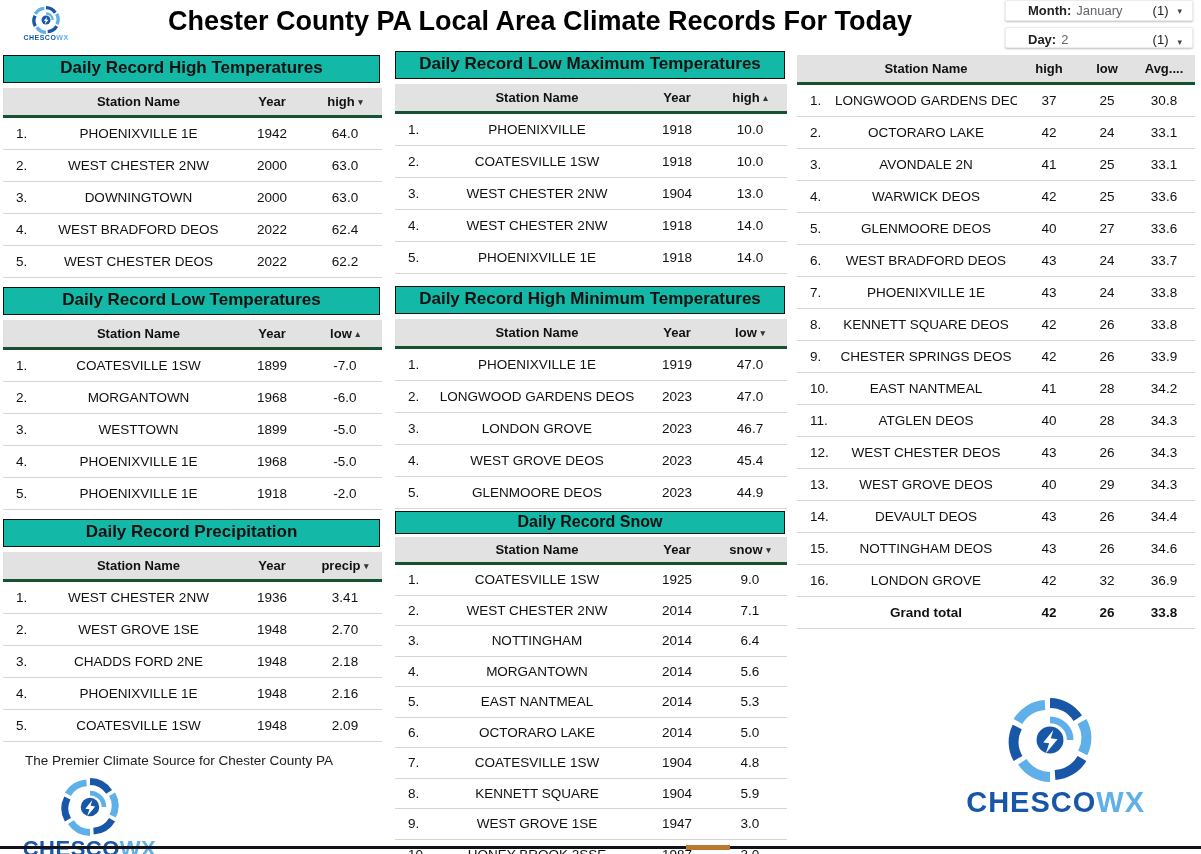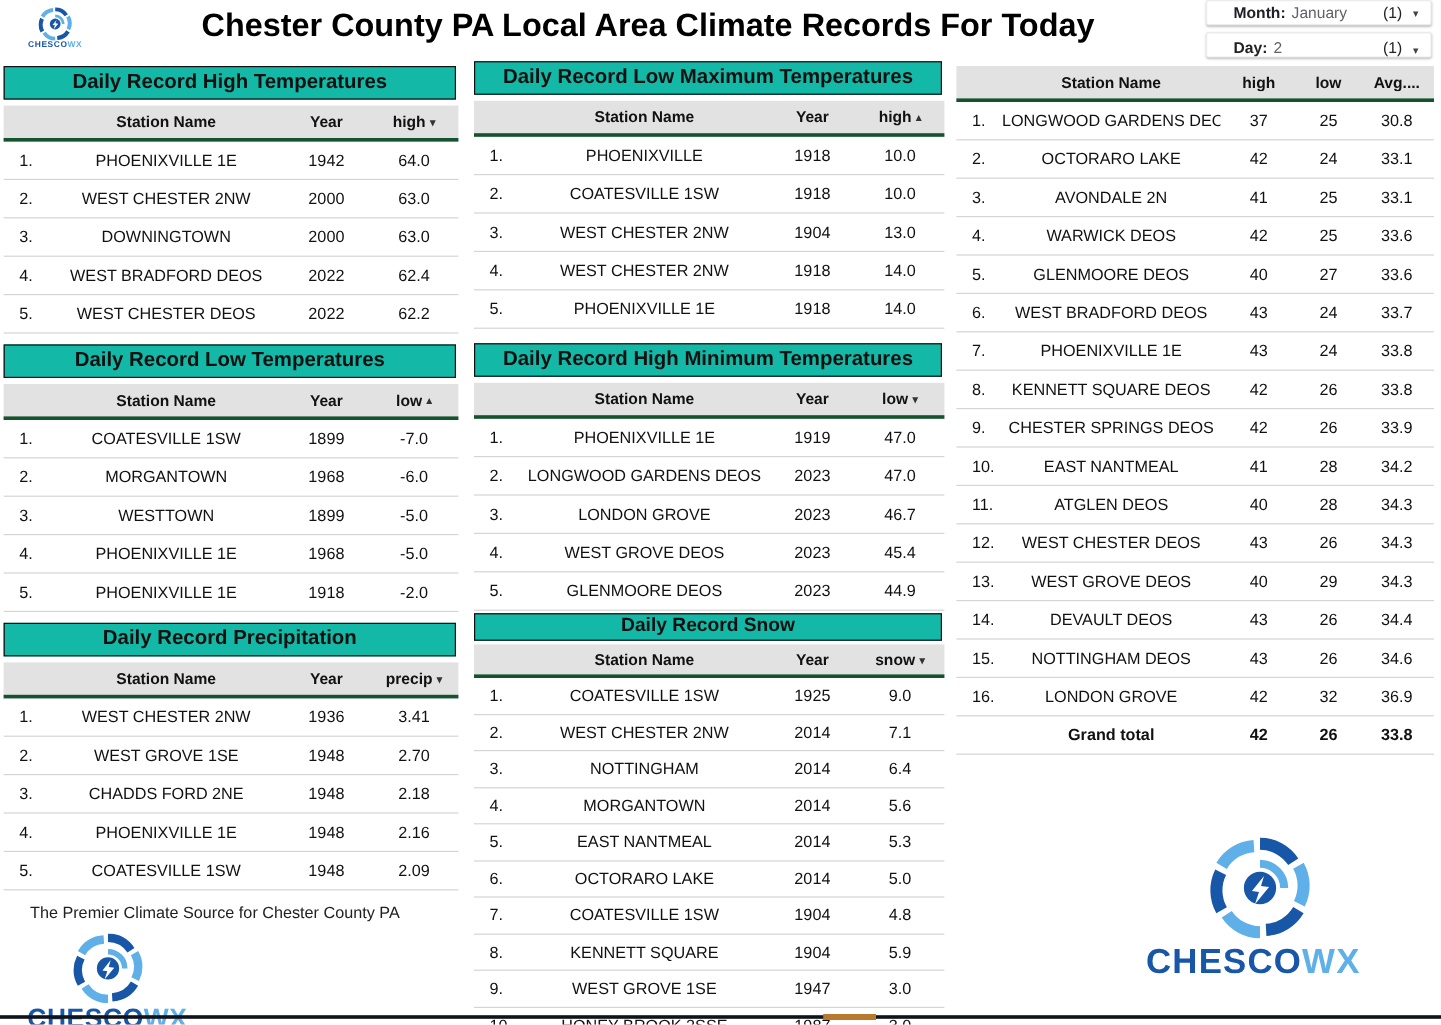--- a/index.html
+++ b/index.html
@@ -42,21 +42,21 @@
   .cell{text-align:center;overflow:hidden;white-space:nowrap;}
   .cell.num{text-align:left;padding-left:13px;}
   .arrow{font-size:9px;color:#333;position:relative;top:-1px;}
   .total .cell{font-weight:bold;}
   
   .footer-left{margin-top:10px;padding-left:22px;font-size:13.5px;color:#202124;line-height:18px;}
   .logo-left{margin:8px 0 0 14px;width:145px;text-align:center;}
   .logo-left svg{width:58px;height:58px;display:block;margin:0 auto;}
   .logo-left .brand{font-size:22px;letter-spacing:.5px;}
   
-  .logo-right{position:absolute;left:955px;top:698px;width:190px;text-align:left;}
+  .logo-right{position:absolute;left:955px;top:698px;width:190px;text-align:right;}
   .logo-right svg{width:84px;height:84px;display:block;margin:0 auto;}
   .logo-right .brand{font-size:29px;letter-spacing:1px;margin-top:4px;}
   .brand{font-weight:bold;white-space:nowrap;}
   .brand .b1{color:#1856a7;} .brand .b2{color:#5fb0e8;}
   
   #bottom-line{position:absolute;left:0;top:846px;width:1201px;height:3px;background:#10131c;}
   #scroll-thumb{position:absolute;left:686px;top:845px;width:44px;height:5px;background:#b9792f;}
 </style>
 </head>
 <body>

